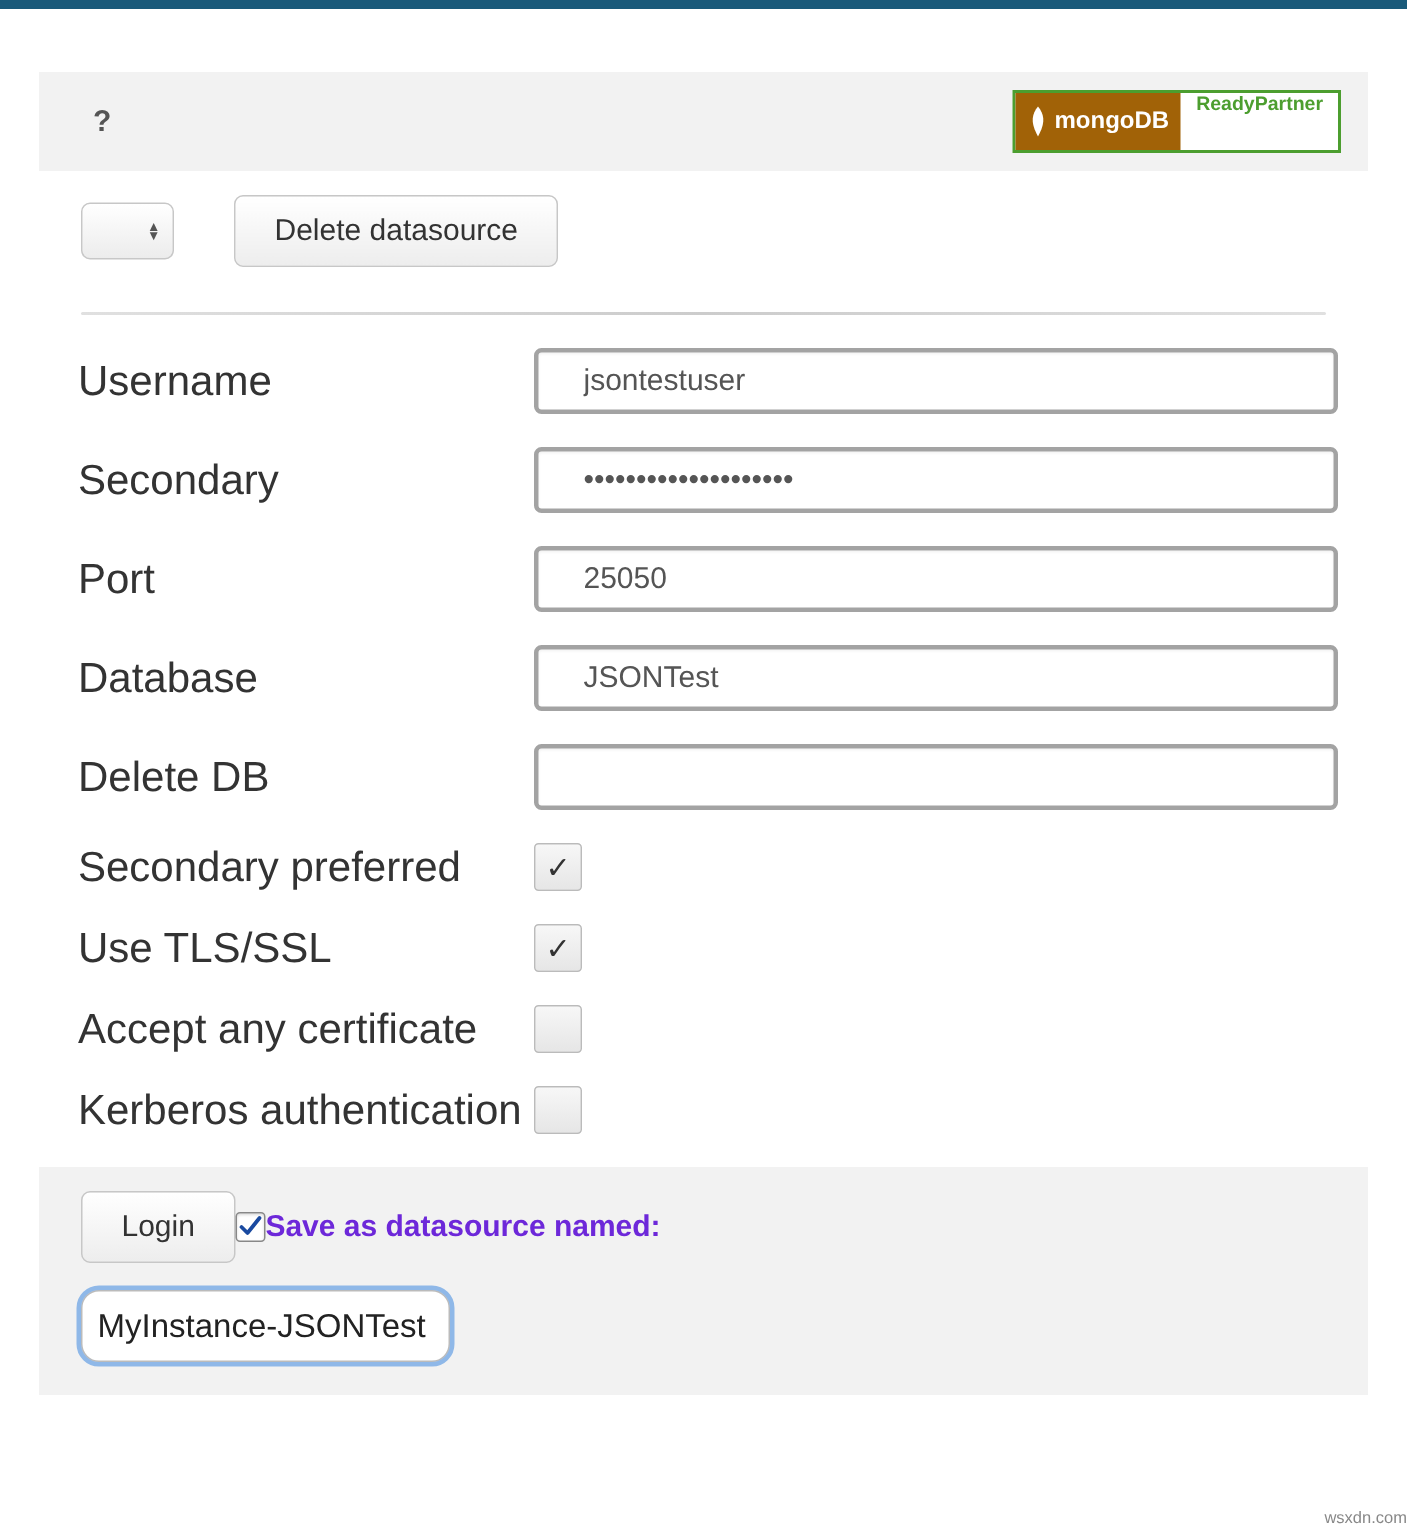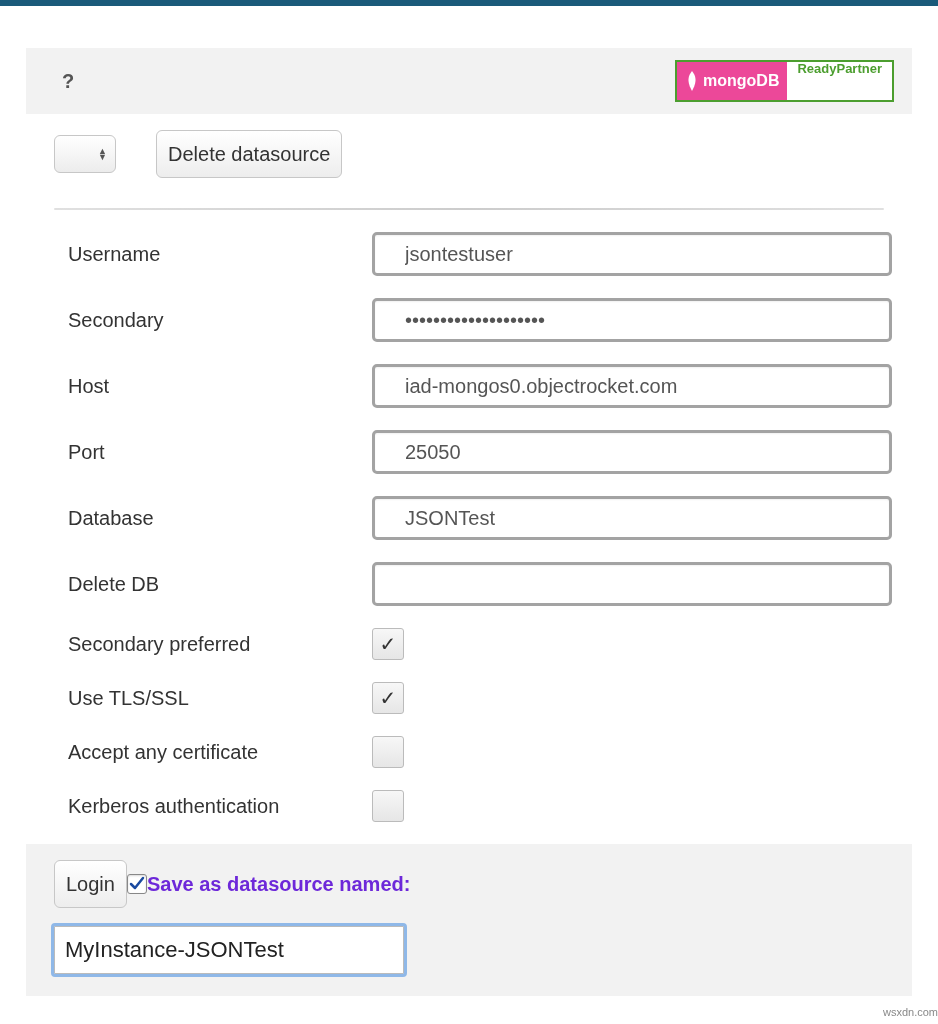--- a/index.html
+++ b/index.html
@@ -29,21 +29,21 @@
     color: #555;
   }
   .partner-badge {
     display: flex;
     border: 2px solid #4c9e2f;
     height: 42px;
     align-items: stretch;
     background: #fff;
   }
   .partner-left {
-    background: #ec4899;
+    background: #a16207;
     color: #fff;
     display: flex;
     align-items: center;
     padding: 0 8px;
     font-weight: bold;
     font-size: 16px;
     gap: 4px;
   }
   .leaf-icon svg { display:block; }
   .partner-right {
@@ -78,21 +78,21 @@
     flex-direction:column;
     line-height:6px;
     font-size:9px;
     color:#555;
   }
   .btn {
     display:inline-flex;
     align-items:center;
     justify-content:center;
     height: 48px;
-    padding: 0 11px;
+    padding: 0 26px;
     border: 1px solid #c7c7c7;
     border-radius: 6px;
     background: linear-gradient(#ffffff,#ededed);
     font-size: 20px;
     color:#333;
     cursor:pointer;
   }
   .divider {
     margin: 30px 54px 22px 54px;
     height: 2px;
@@ -102,24 +102,23 @@
   .form-area {
     margin: 0 46px;
   }
   .form-row {
     display:flex;
     align-items:center;
     margin-bottom: 22px;
   }
   .form-label {
     width: 310px;
-    font-size: 20px;
+    font-size: 28px;
     color:#333;
     padding-left: 6px;
-    margin-left: 16px;
   }
   .text-input {
     flex:1;
     height: 44px;
     border: 3px solid #a3a3a3;
     border-radius: 5px;
     padding: 0 30px;
     font-size: 20px;
     color:#555;
     background:#fff;
@@ -162,23 +161,23 @@
   }
   .native-check svg { display:block; }
   .save-label {
     font-size:20px;
     font-weight:bold;
     color:#6d28d9;
   }
   .ds-name-input {
     margin-top: 18px;
     height: 48px;
-    width: 350px;
+    width: 246px;
     border: 1px solid #bbb;
-    border-radius: 1px;
+    border-radius: 12px;
     padding: 0 10px;
     font-size: 22px;
     color:#222;
     background:#fff;
     outline: 3px solid #8fb8e8;
     outline-offset: 0;
     box-shadow: 0 0 0 1px rgba(120,160,220,0.5);
   }
   .watermark {
     position:fixed;
@@ -229,24 +228,20 @@
   <div class="form-row">
     <div class="form-label">Username</div>
     <input class="text-input" type="text" value="jsontestuser" style="">
   </div>
 
   <div class="form-row">
     <div class="form-label">Secondary</div>
     <input class="text-input" type="text" value="••••••••••••••••••••" style="">
   </div>
 
-  <div class="form-row">
-    <div class="form-label">Host</div>
-    <input class="text-input" type="text" value="iad-mongos0.objectrocket.com" style="">
-  </div>
 
   <div class="form-row">
     <div class="form-label">Port</div>
     <input class="text-input" type="text" value="25050" style="">
   </div>
 
   <div class="form-row">
     <div class="form-label">Database</div>
     <input class="text-input" type="text" value="JSONTest" style="">
   </div>

